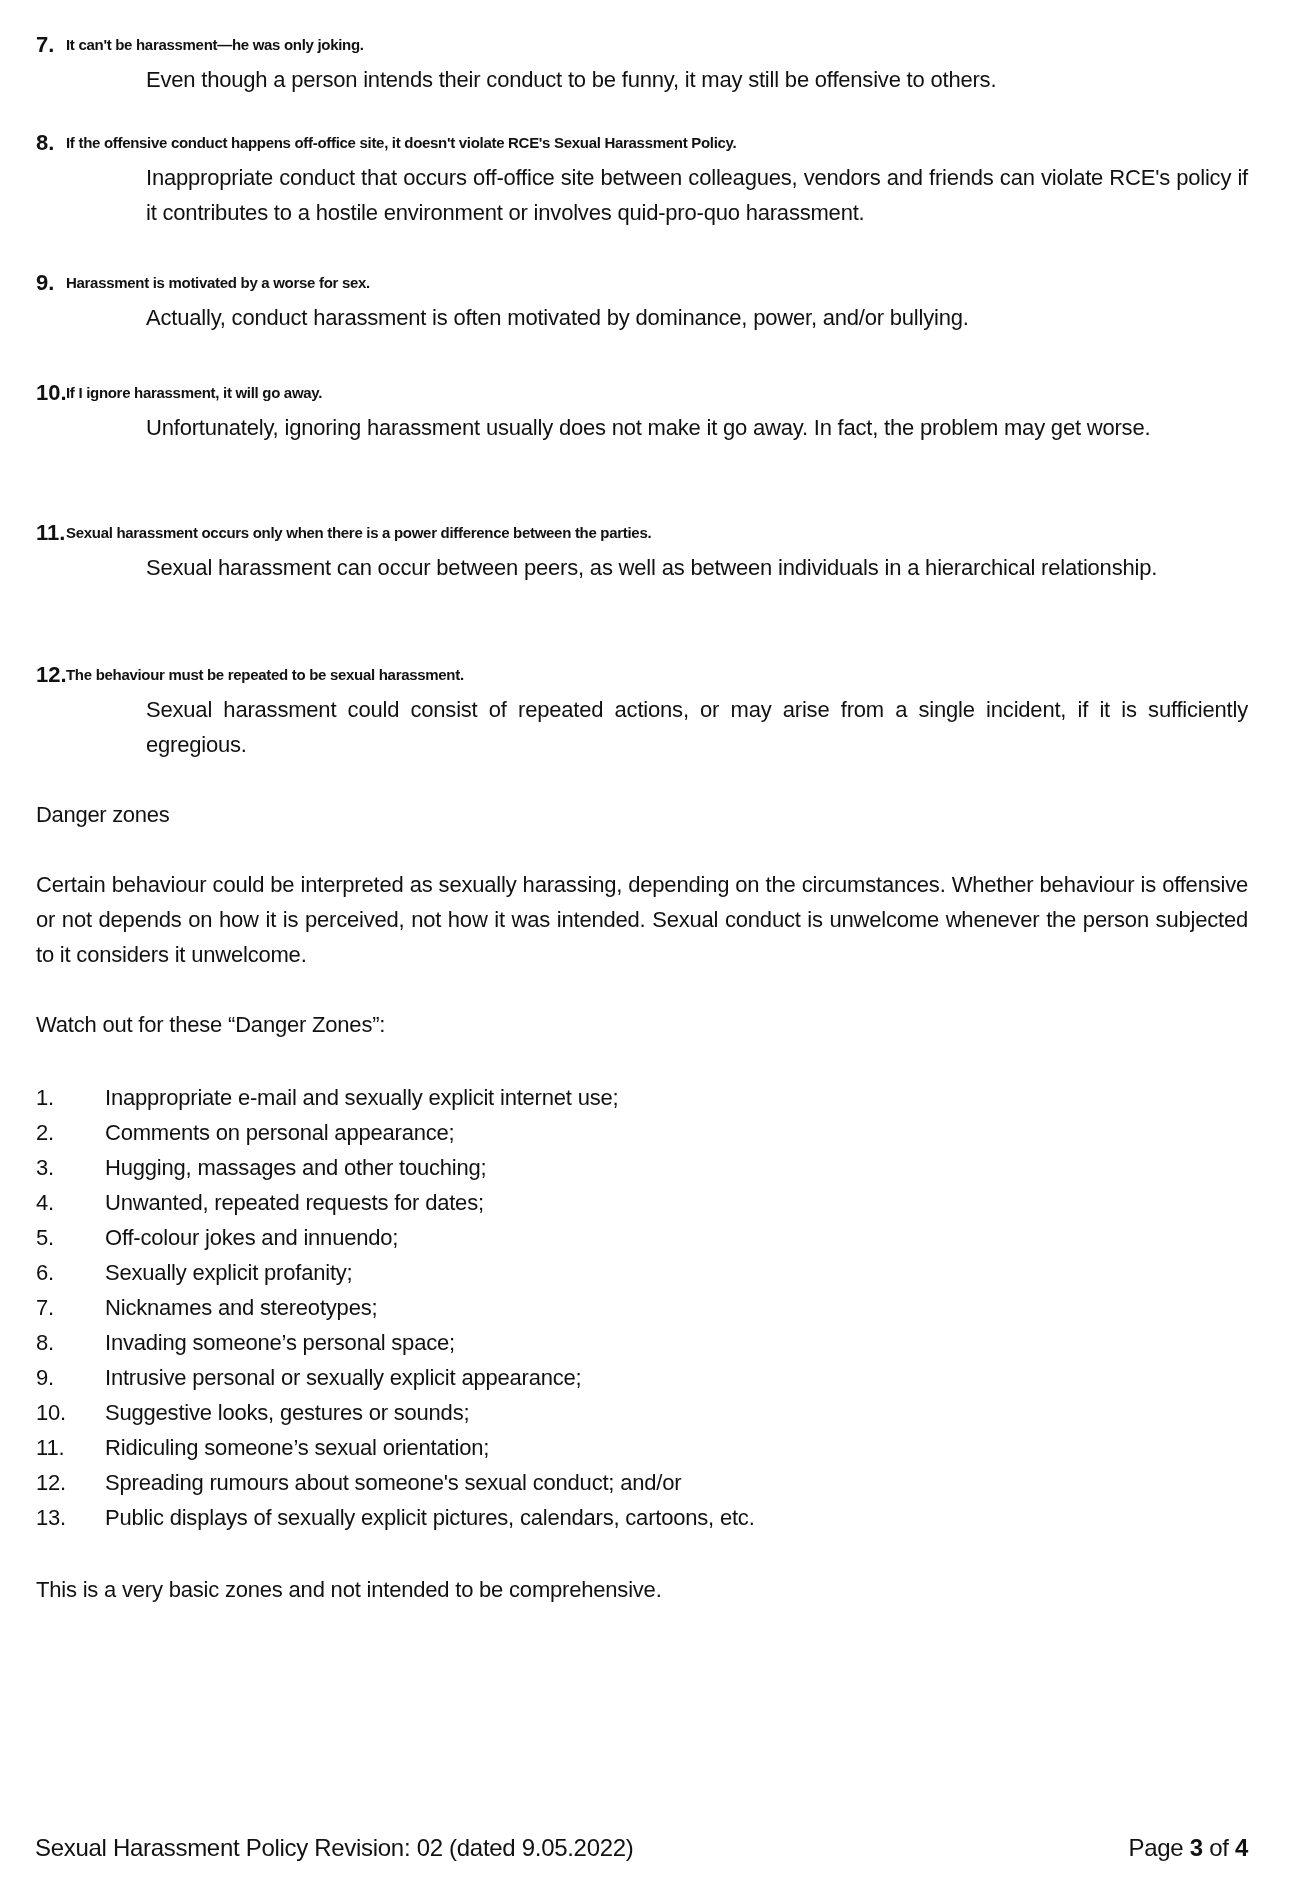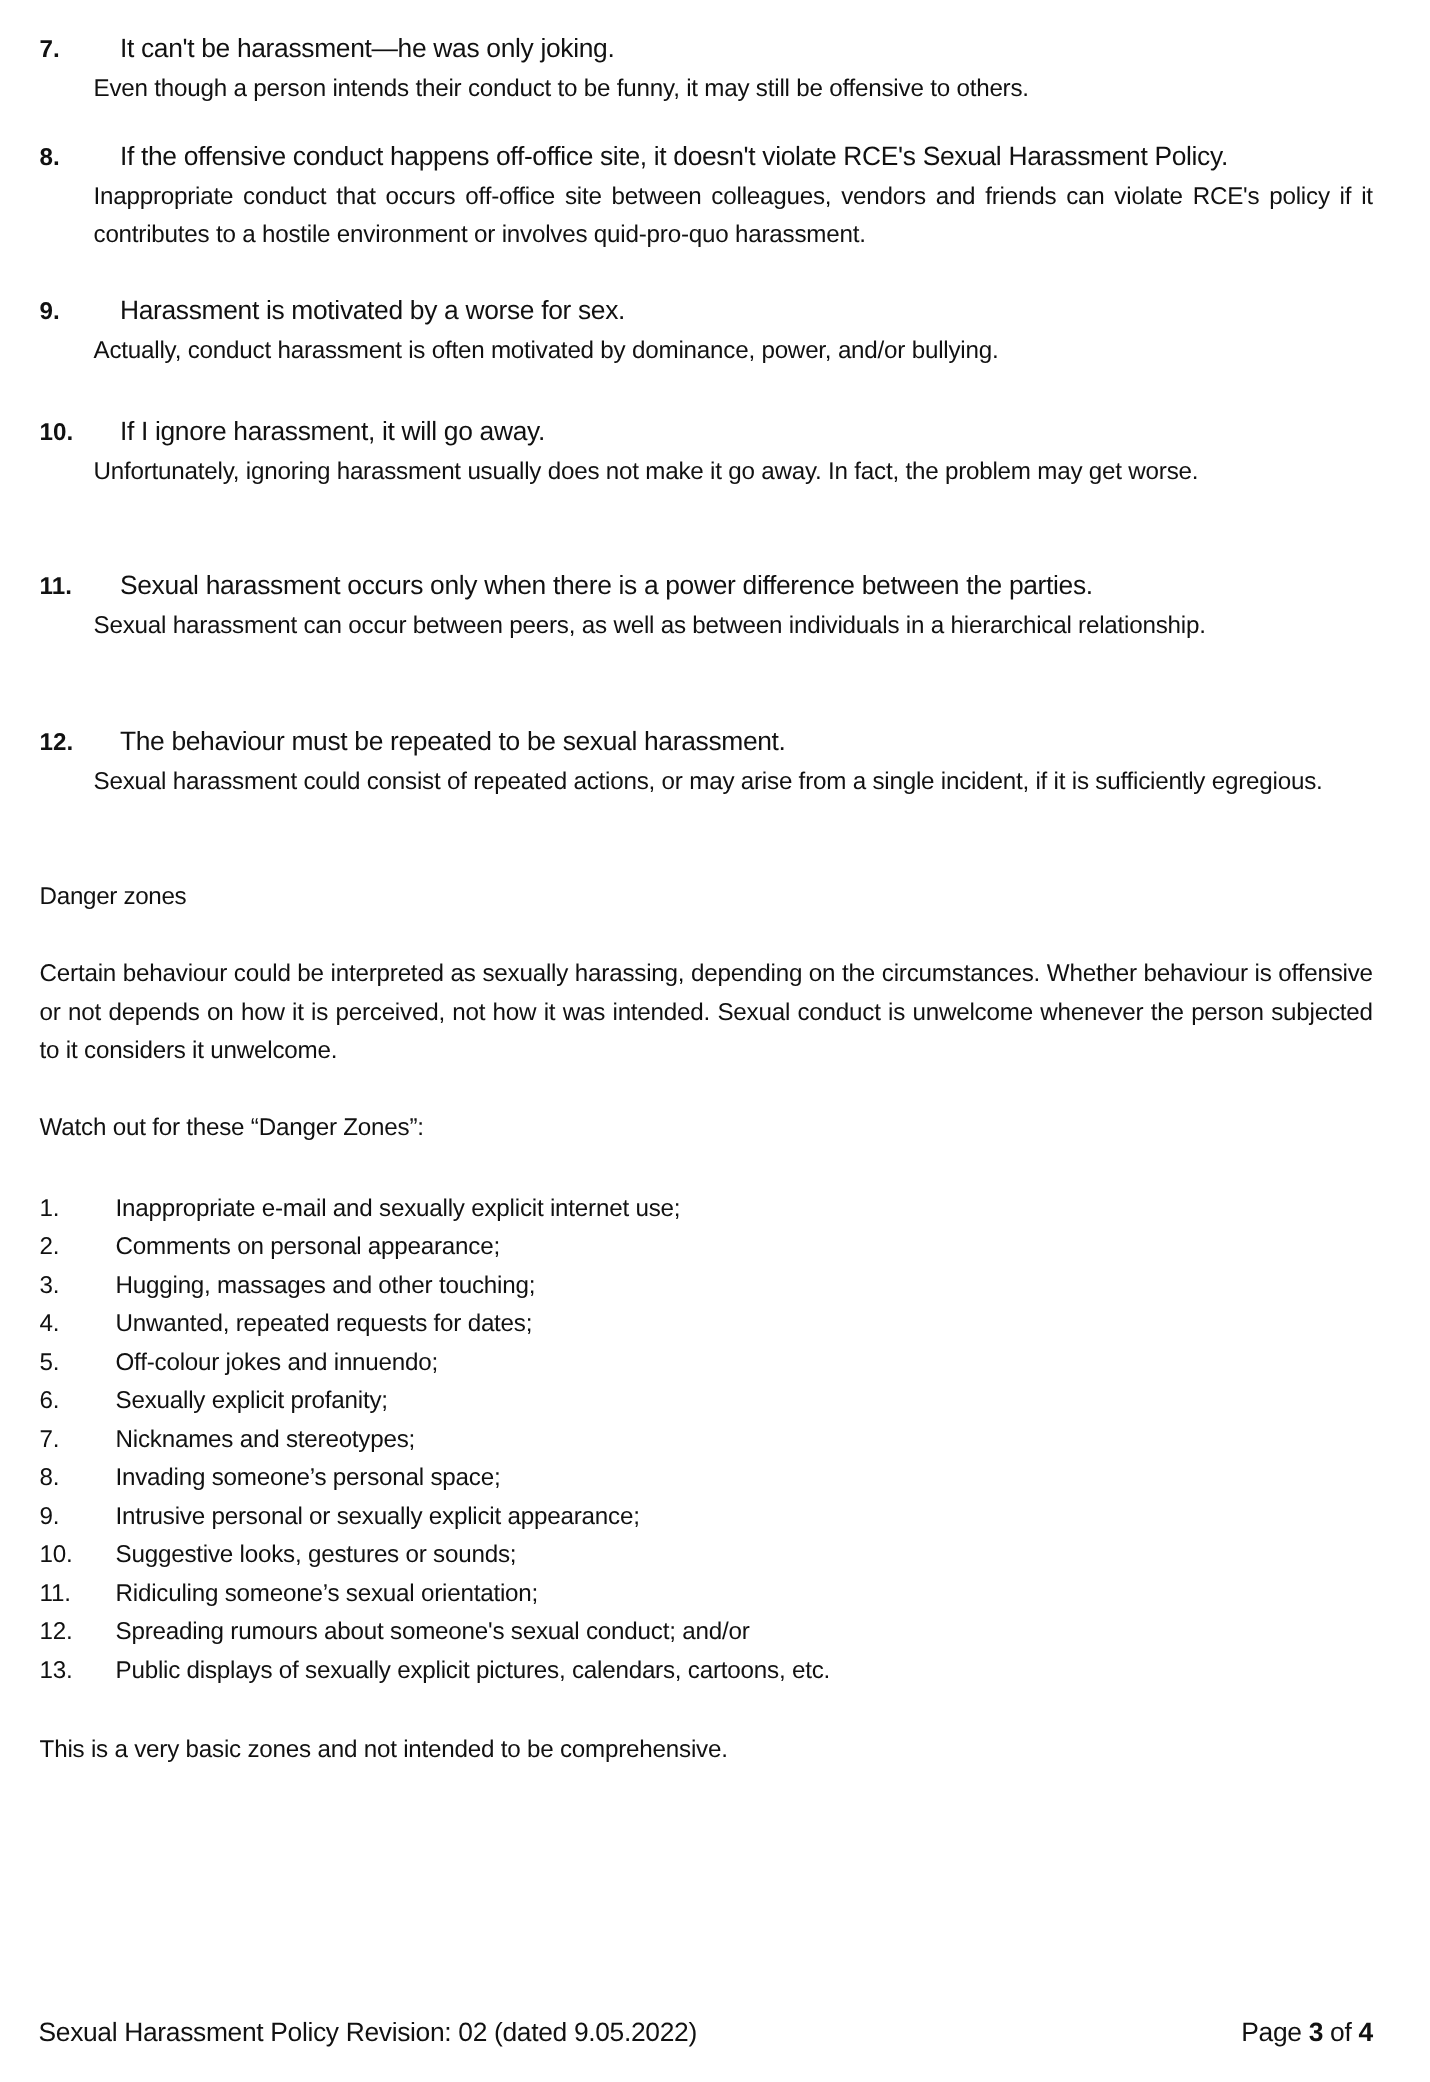--- a/index.html
+++ b/index.html
@@ -1,22 +1,22 @@
 <!DOCTYPE html>
 <html><head>
 <meta charset="utf-8">
 <style>
   html, body { margin:0; padding:0; background:#ffffff; }
   body { width:1300px; height:1893px; position:relative; overflow:hidden;
          font-family:"Liberation Sans", sans-serif; color:#111111; }
   .page { position:absolute; left:0; top:0; width:1300px; height:1893px; }
   .myth { position:absolute; left:36px; width:1212px; }
   .myth .num { position:absolute; left:0; top:0; font-weight:bold; font-size:22px; line-height:35px; }
-  .myth .head { margin-left:73px; font-weight:normal; font-size:24px; line-height:35px; letter-spacing:-0.3px; }
-  .myth .body { margin-left:49px; font-size:22px; line-height:35px; text-align:justify; letter-spacing:-0.2px; }
+  .myth .head { margin-left:30px; font-weight:bold; font-size:15px; line-height:35px; letter-spacing:-0.3px; }
+  .myth .body { margin-left:110px; font-size:22px; line-height:35px; text-align:justify; letter-spacing:-0.2px; }
   .section-title { position:absolute; left:36px; font-weight:normal; font-size:22px; line-height:35px; letter-spacing:-0.3px; }
   .para { position:absolute; left:36px; width:1212px; font-size:22px; line-height:35px; text-align:justify; letter-spacing:-0.2px; }
   .dz-list { position:absolute; left:36px; top:1080px; width:1212px; margin:0; padding:0; list-style:none; }
   .dz-list li { position:relative; font-size:22px; line-height:35px; height:35px; letter-spacing:-0.2px; }
   .dz-list .n { position:absolute; left:0; top:0; }
   .dz-list .t { position:absolute; left:69px; top:0; white-space:nowrap; }
   .footer { position:absolute; left:35px; right:52px; top:1830px; font-size:24px; line-height:35px; letter-spacing:-0.3px; }
   .footer .left { position:absolute; left:0; top:0; }
   .footer .right { position:absolute; right:0; top:0; }
   .footer .right b { font-weight:bold; }

